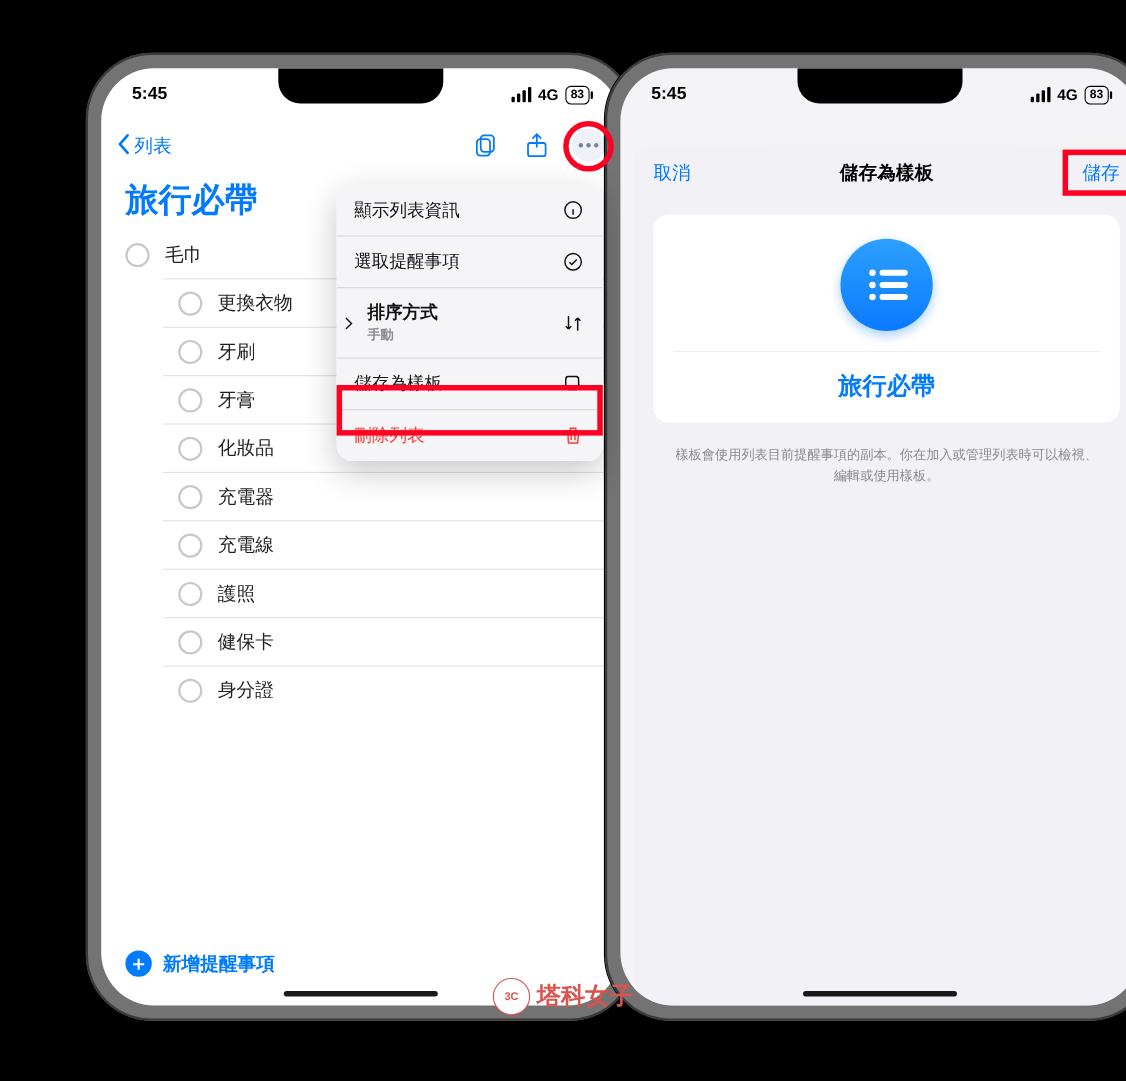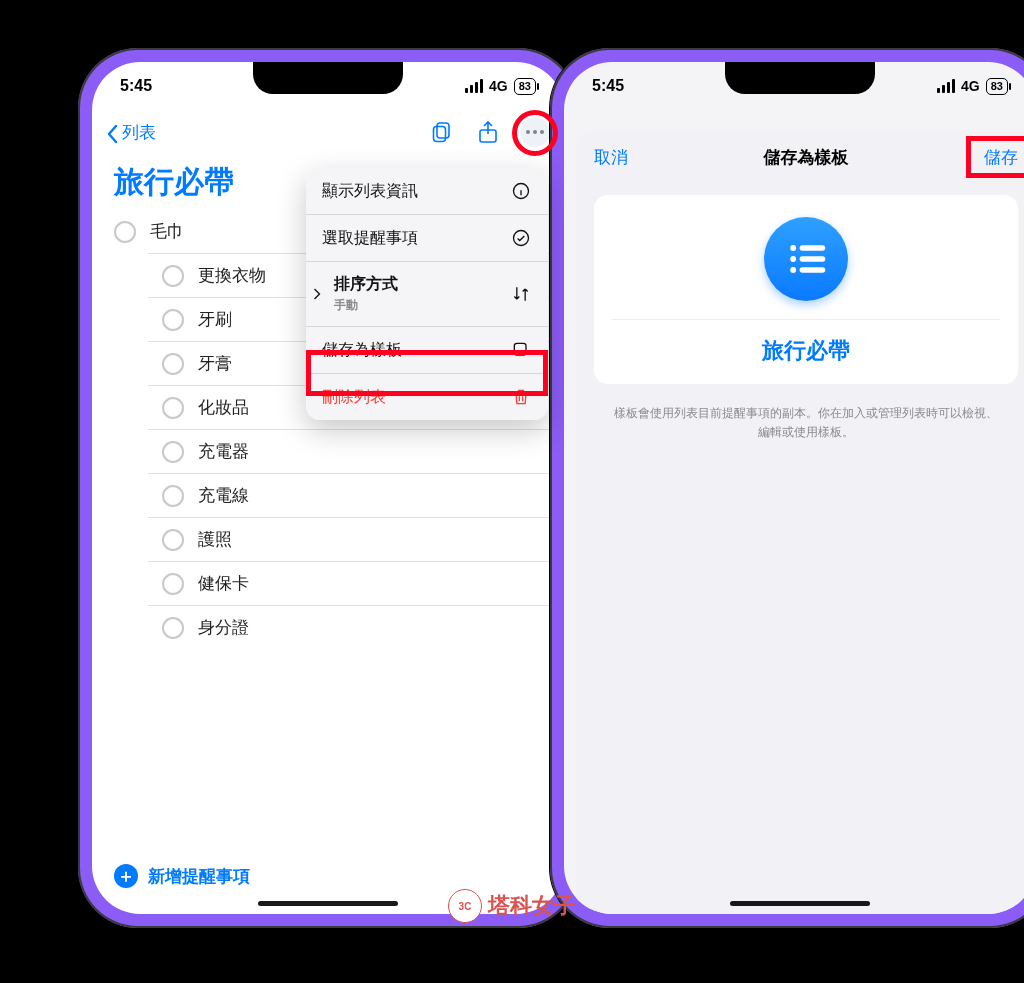--- a/index.html
+++ b/index.html
@@ -27,21 +27,21 @@
   .watermark .wicon{
     width:34px;height:34px;border-radius:50%;background:#fff;
     display:flex;align-items:center;justify-content:center;font-size:10px;color:#d9534f;border:1px solid #d9534f;
   }
 
   
   .phone {
     position: absolute;
     width: 500px;
     height: 880px;
-    background: #8b5cf6;
+    background: #737373;
     border-radius: 60px;
     padding: 14px;
     box-shadow: inset 0 0 0 2px #3a3a3a, 0 0 0 1px #000;
   }
   .phone.left { top: 48px; left: 78px; }
   .phone.right { top: 48px; left: 550px; }
 
   .screen {
     width: 100%;
     height: 100%;
@@ -92,21 +92,21 @@
   }
   .batt::after{content:"";position:absolute;right:-4px;top:4px;width:2px;height:7px;background:#000;border-radius:1px;}
 
   
   .navbar {
     position:absolute; top:48px; left:0; right:0; height:44px;
     display:flex; align-items:center; justify-content:space-between;
     padding: 0 14px;
   }
   .back {
-    color:#007aff; font-size:17px; display:flex; align-items:flex-end; gap:2px; font-weight:500;
+    color:#007aff; font-size:17px; display:flex; align-items:flex-start; gap:2px; font-weight:500;
   }
   .back svg{width:14px;height:20px;}
   .navicons { display:flex; align-items:center; gap:18px; }
   .navicons .ibtn { width:28px; height:28px; display:flex;align-items:center;justify-content:center; color:#007aff;}
   .navicons svg{width:24px;height:24px;stroke:#007aff;fill:none;stroke-width:1.6;}
   .more-circle{
     width:30px;height:30px;border-radius:50%;
     background:#eef1f6;display:flex;align-items:center;justify-content:center;gap:3px;
   }
   .more-circle i{width:4px;height:4px;border-radius:50%;background:#7a8296;}

